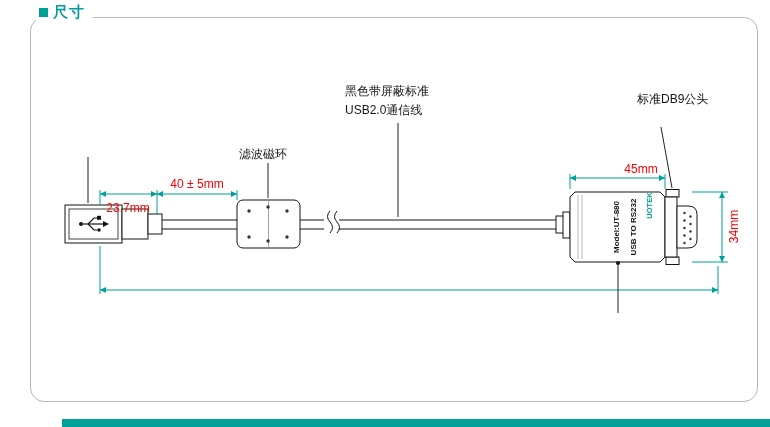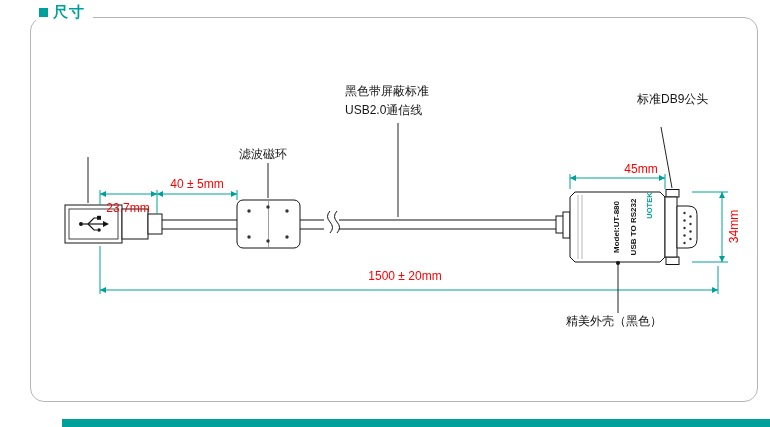--- a/index.html
+++ b/index.html
@@ -135,27 +135,25 @@
 
   <div id="title">
     <span class="sq"></span>
     <span class="txt">尺寸</span>
   </div>
 
   <div class="lbl" style="left:239px;top:147px;">滤波磁环</div>
   <div class="lbl" style="left:345px;top:84px;">黑色带屏蔽标准</div>
   <div class="lbl" style="left:345px;top:103px;">USB2.0通信线</div>
   <div class="lbl" style="left:637px;top:92px;">标准DB9公头</div>
-  <div class="lbl" style="left:566px;top:314px;">精美外壳（黑色）</div>
 
   <div class="dim" style="left:92px;top:178px;width:72px;margin-top:24px;">23.7mm</div>
   <div class="dim" style="left:156px;top:178px;width:82px;">40 ± 5mm</div>
   <div class="dim" style="left:605px;top:163px;width:72px;">45mm</div>
   <div class="dim rot" style="left:699px;top:220px;width:70px;height:13px;">34mm</div>
-  <div class="dim" style="left:345px;top:270px;width:120px;">1500 ± 20mm</div>
 
   <div class="devtxt" style="left:583px;top:222px;width:68px;height:10px;font-size:8px;line-height:10px;">Model:UT-880</div>
   <div class="devtxt" style="left:600px;top:222px;width:68px;height:10px;font-size:8px;line-height:10px;">USB TO RS232</div>
   <div class="devtxt" style="left:632px;top:201px;width:34px;height:9px;font-size:7.5px;line-height:9px;color:#00a09a;">UOTEK</div>
 
   <div id="footer-bar"></div>
 
 </div>
 
 </body></html>

